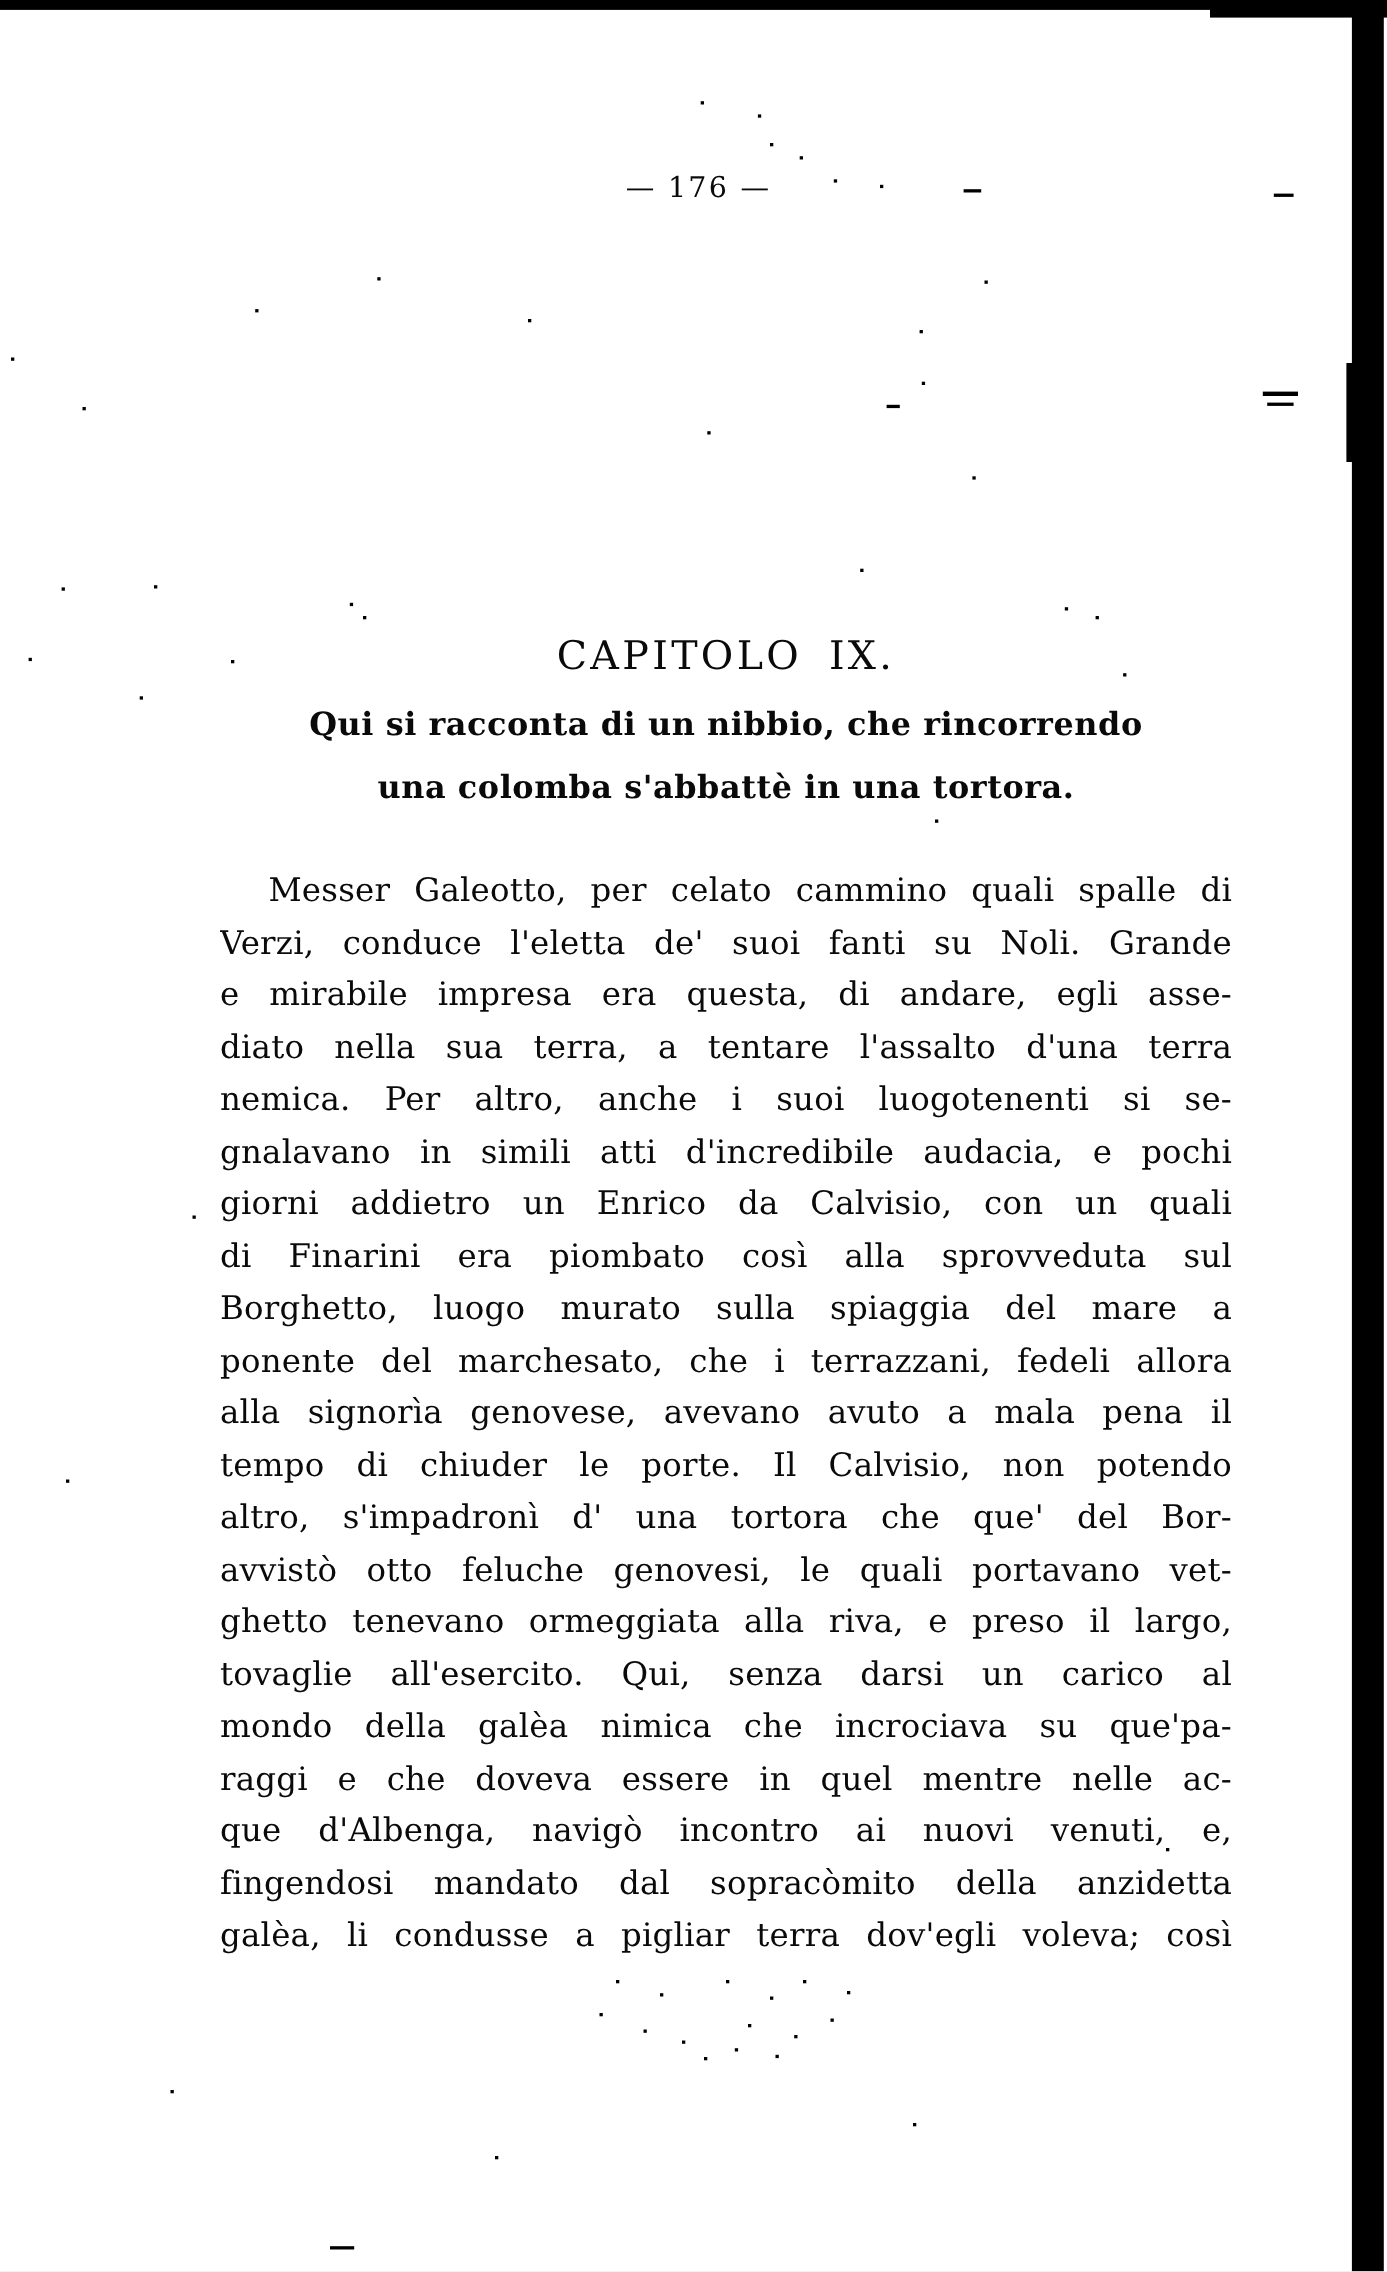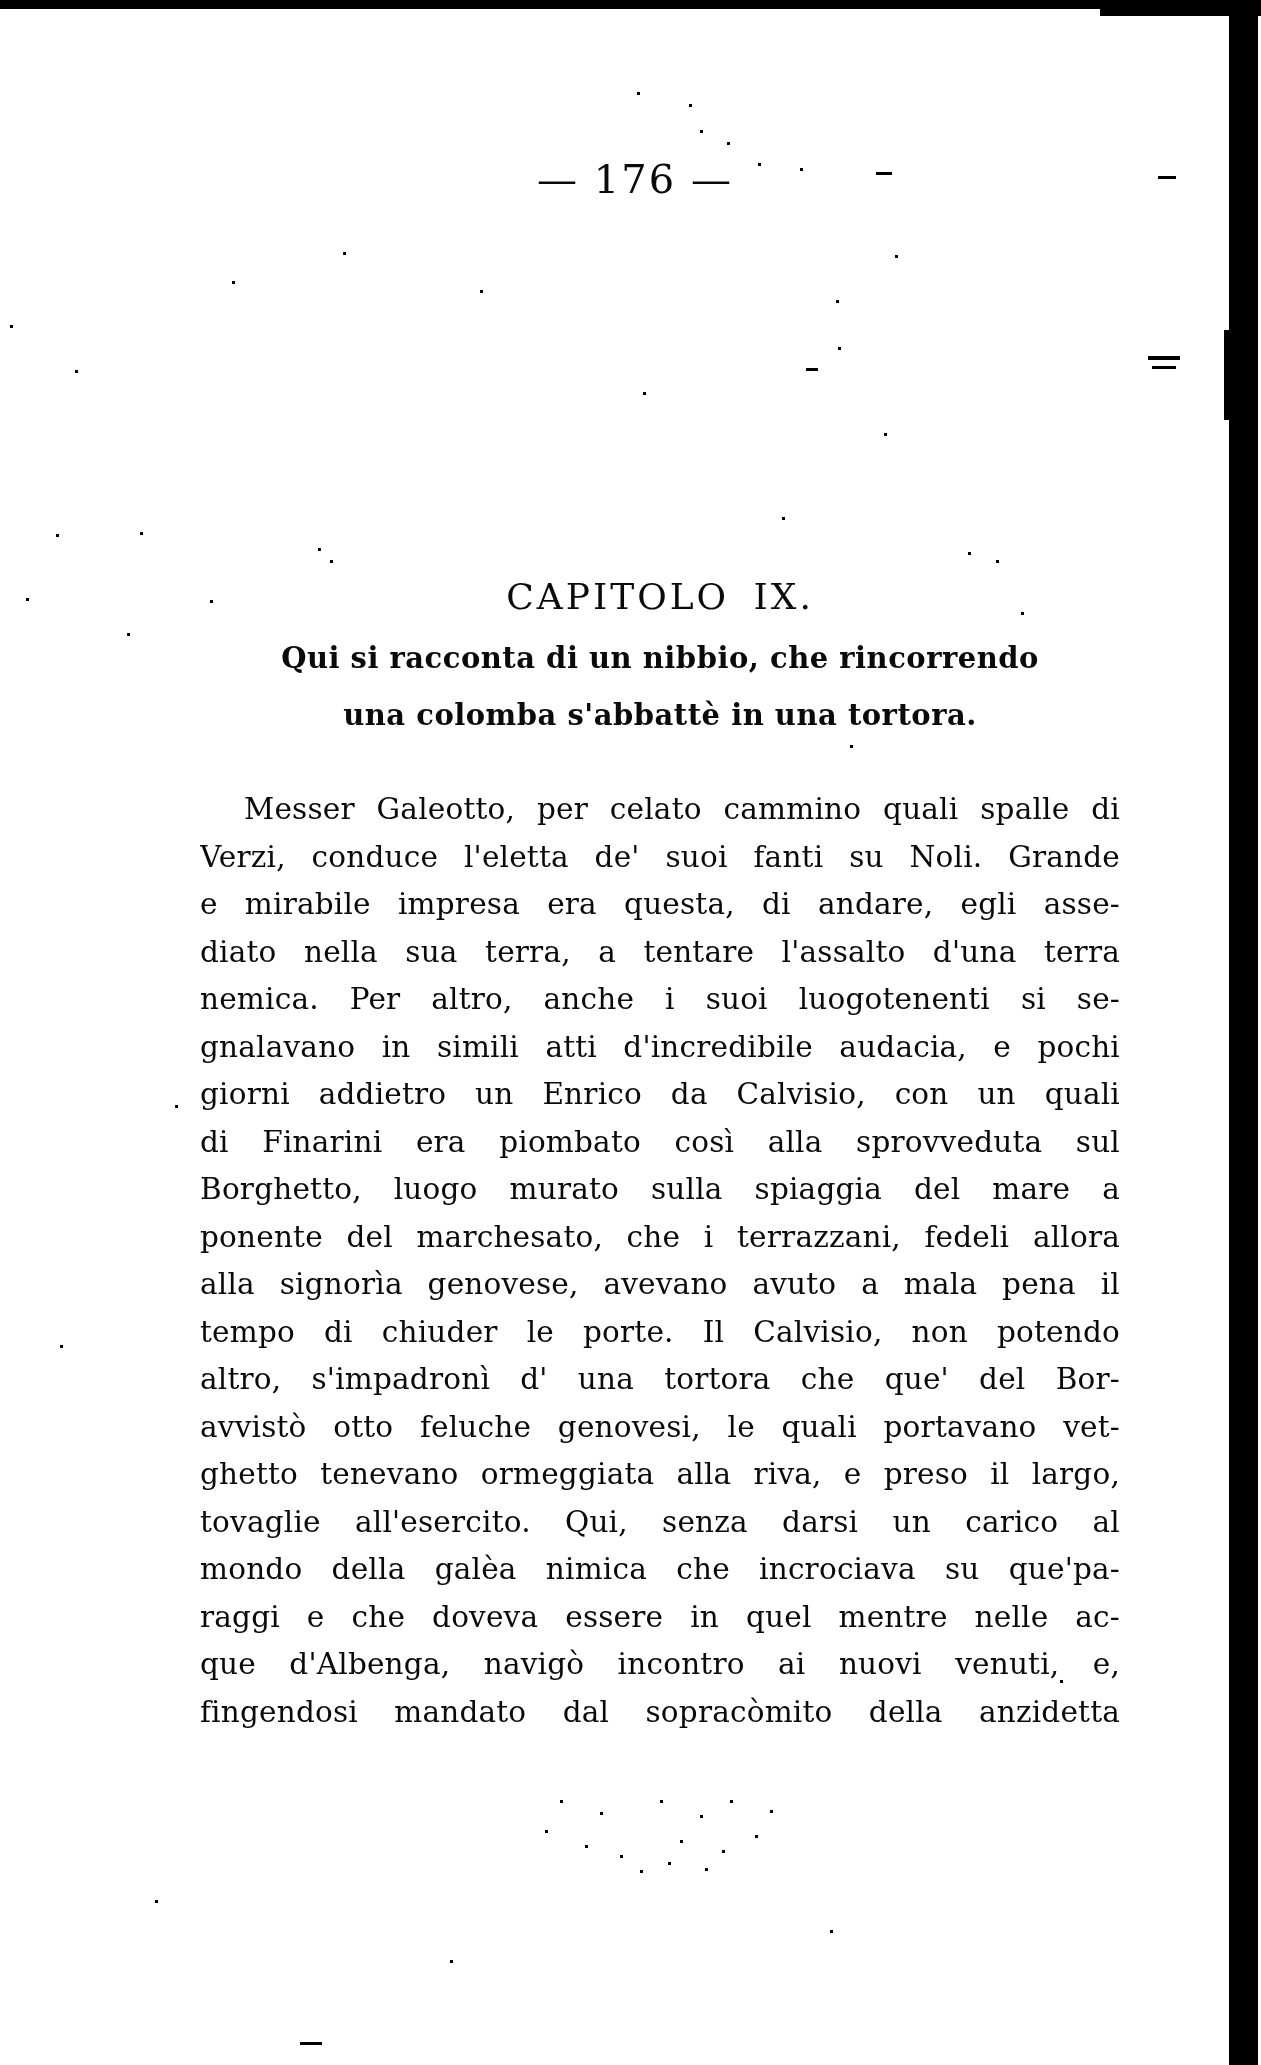--- a/index.html
+++ b/index.html
@@ -54,21 +54,21 @@
   .dash-a { left: 876px; top: 172px; width: 16px; height: 3px; }
   .dash-b { left: 1158px; top: 176px; width: 18px; height: 3px; }
   .dash-c { left: 1148px; top: 356px; width: 32px; height: 4px; }
   .dash-d { left: 1152px; top: 366px; width: 24px; height: 3px; }
   .dash-e { left: 300px; top: 2042px; width: 22px; height: 3px; }
   .dash-f { left: 806px; top: 368px; width: 12px; height: 3px; }
 
   
   .page-number {
     position: absolute; left: 200px; top: 156px; width: 870px;
-    text-align: center; font-size: 40px; letter-spacing: 2px;
+    text-align: center; font-size: 26px; letter-spacing: 2px;
   }
   .chapter-heading {
     position: absolute; left: 200px; top: 528px; width: 920px;
     text-align: center; font-size: 36px; letter-spacing: 3px; word-spacing: 10px; margin-top: 48px;
   }
   .subtitle {
     position: absolute; left: 200px; top: 630px; width: 920px;
     text-align: center; font-weight: bold; font-size: 29px; line-height: 57px;
     letter-spacing: 0.5px;
   }
@@ -126,15 +126,16 @@
     <div class="body-line">alla signorìa genovese, avevano avuto a mala pena il</div>
     <div class="body-line">tempo di chiuder le porte. Il Calvisio, non potendo</div>
     <div class="body-line">altro, s'impadronì d' una tortora che que' del Bor-</div>
     <div class="body-line">avvistò otto feluche genovesi, le quali portavano vet-</div>
     <div class="body-line">ghetto tenevano ormeggiata alla riva, e preso il largo,</div>
     <div class="body-line">tovaglie all'esercito. Qui, senza darsi un carico al</div>
     <div class="body-line">mondo della galèa nimica che incrociava su que'pa-</div>
     <div class="body-line">raggi e che doveva essere in quel mentre nelle ac-</div>
     <div class="body-line">que d'Albenga, navigò incontro ai nuovi venuti, e,</div>
     <div class="body-line">fingendosi mandato dal sopracòmito della anzidetta</div>
+    <div class="body-line">galèa, li condusse a pigliar terra dov'egli voleva; così</div>
   </div>
 
 </div>
 
 </body></html>

